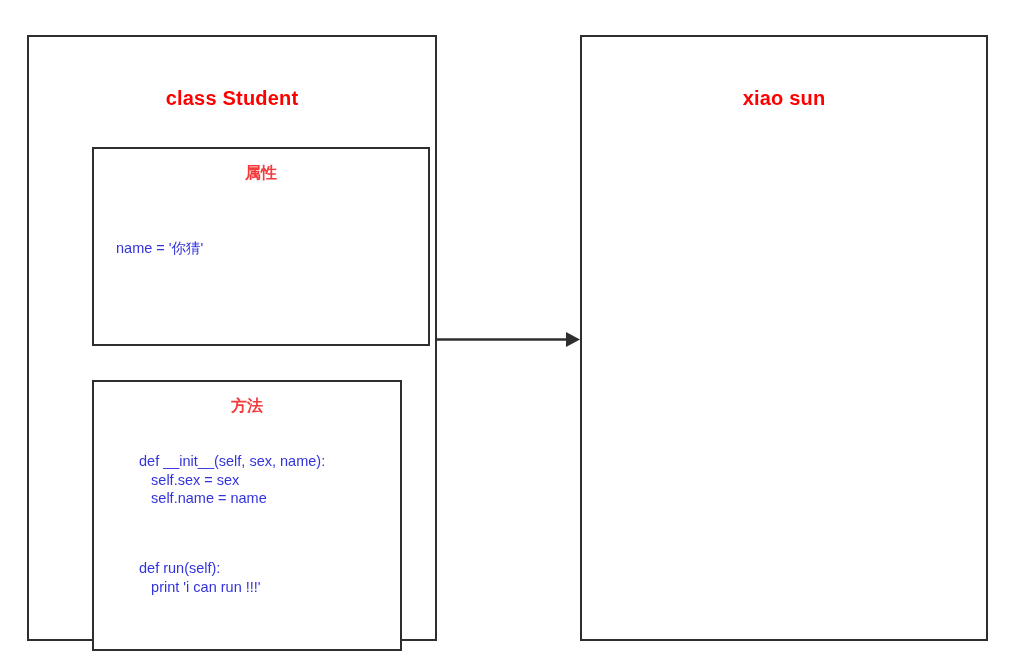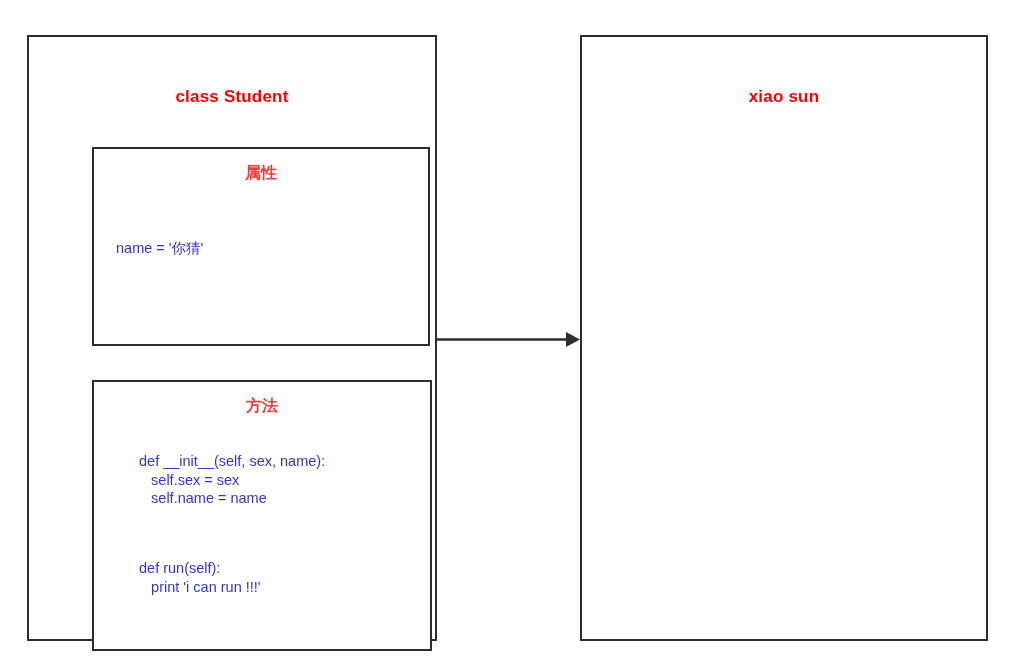--- a/index.html
+++ b/index.html
@@ -25,31 +25,31 @@
     position: absolute;
     box-sizing: border-box;
     border: 2px solid #2e2e2e;
     background: #ffffff;
   }
 
   .panel-left   { left: 27px;  top: 35px;  width: 410px; height: 606px; }
   .panel-right  { left: 580px; top: 35px;  width: 408px; height: 606px; }
 
   .attrs-left   { left: 63px;  top: 110px; width: 338px; height: 199px; }
-  .methods-left { left: 63px;  top: 343px; width: 340px; height: 271px; }
+  .methods-left { left: 63px;  top: 343px; width: 310px; height: 271px; }
 
   
   .panel-title {
     position: absolute;
     left: 0;
     right: 0;
     text-align: center;
     color: #ff0000;
     font-weight: bold;
-    font-size: 17px;
+    font-size: 20px;
     letter-spacing: 0.2px;
     white-space: nowrap;
   }
   .panel-left  .panel-title { top: 50px; }
   .panel-right .panel-title { top: 50px; }
 
   .section-title {
     position: absolute;
     left: 0;
     right: 0;

